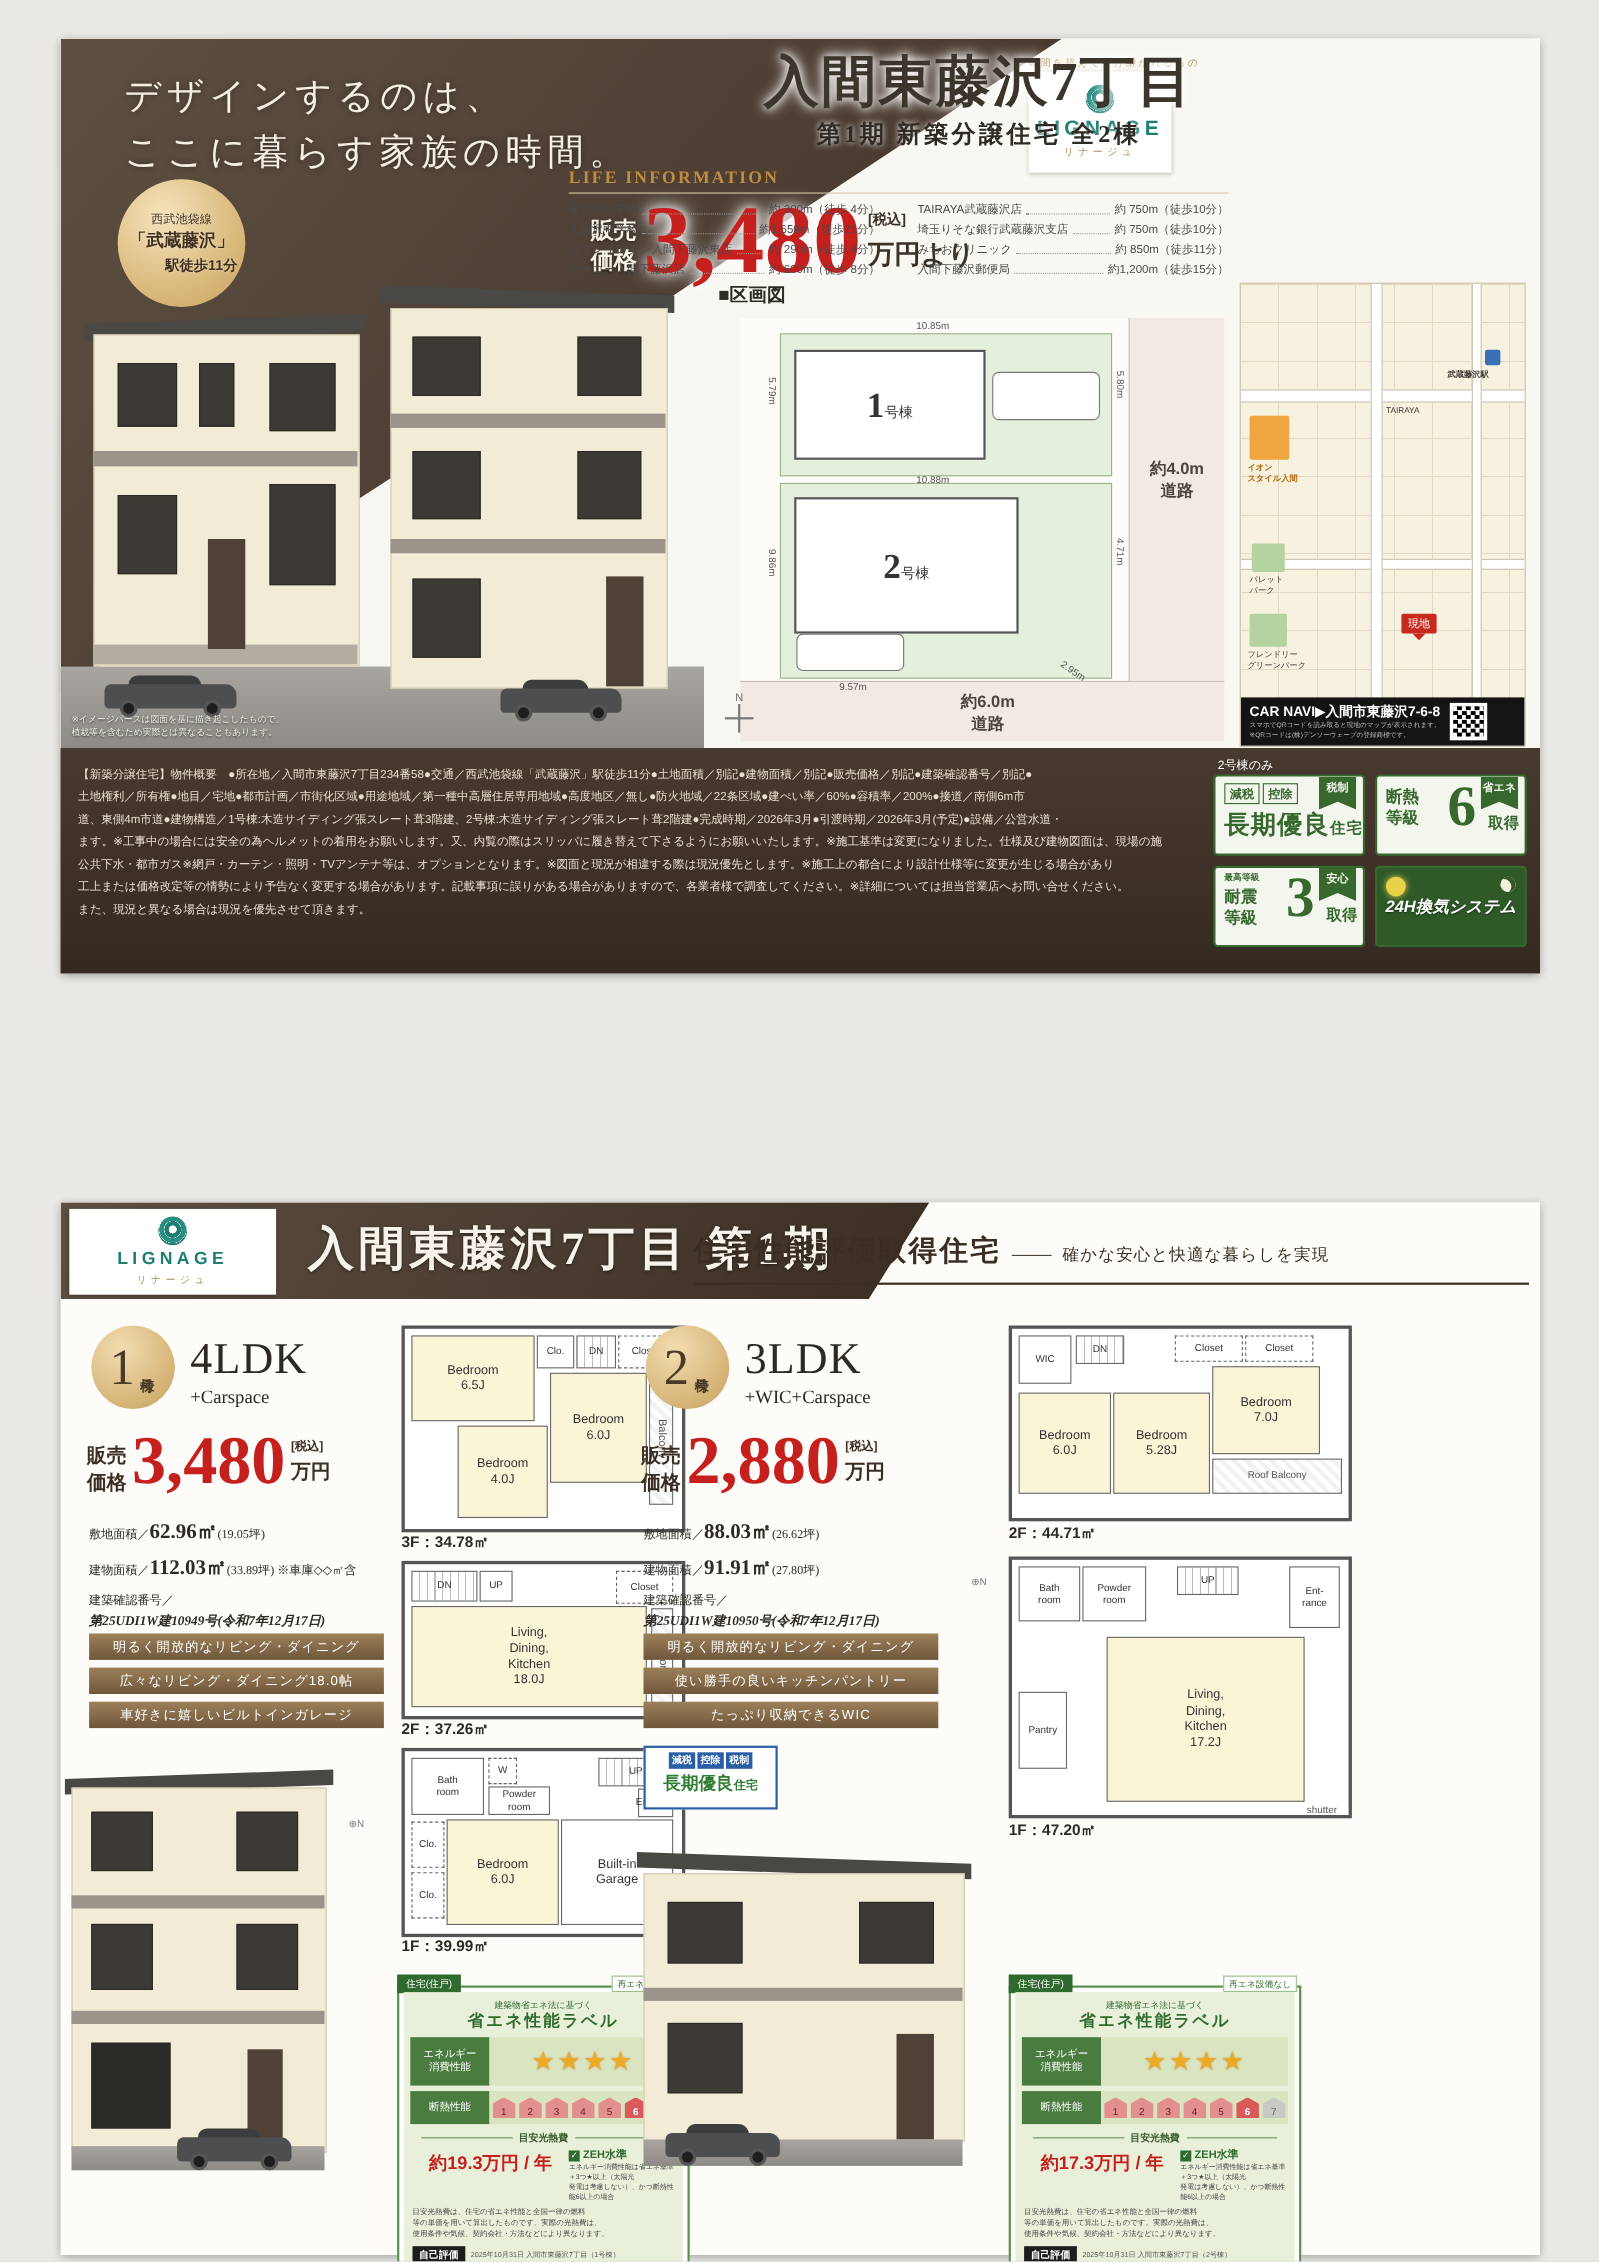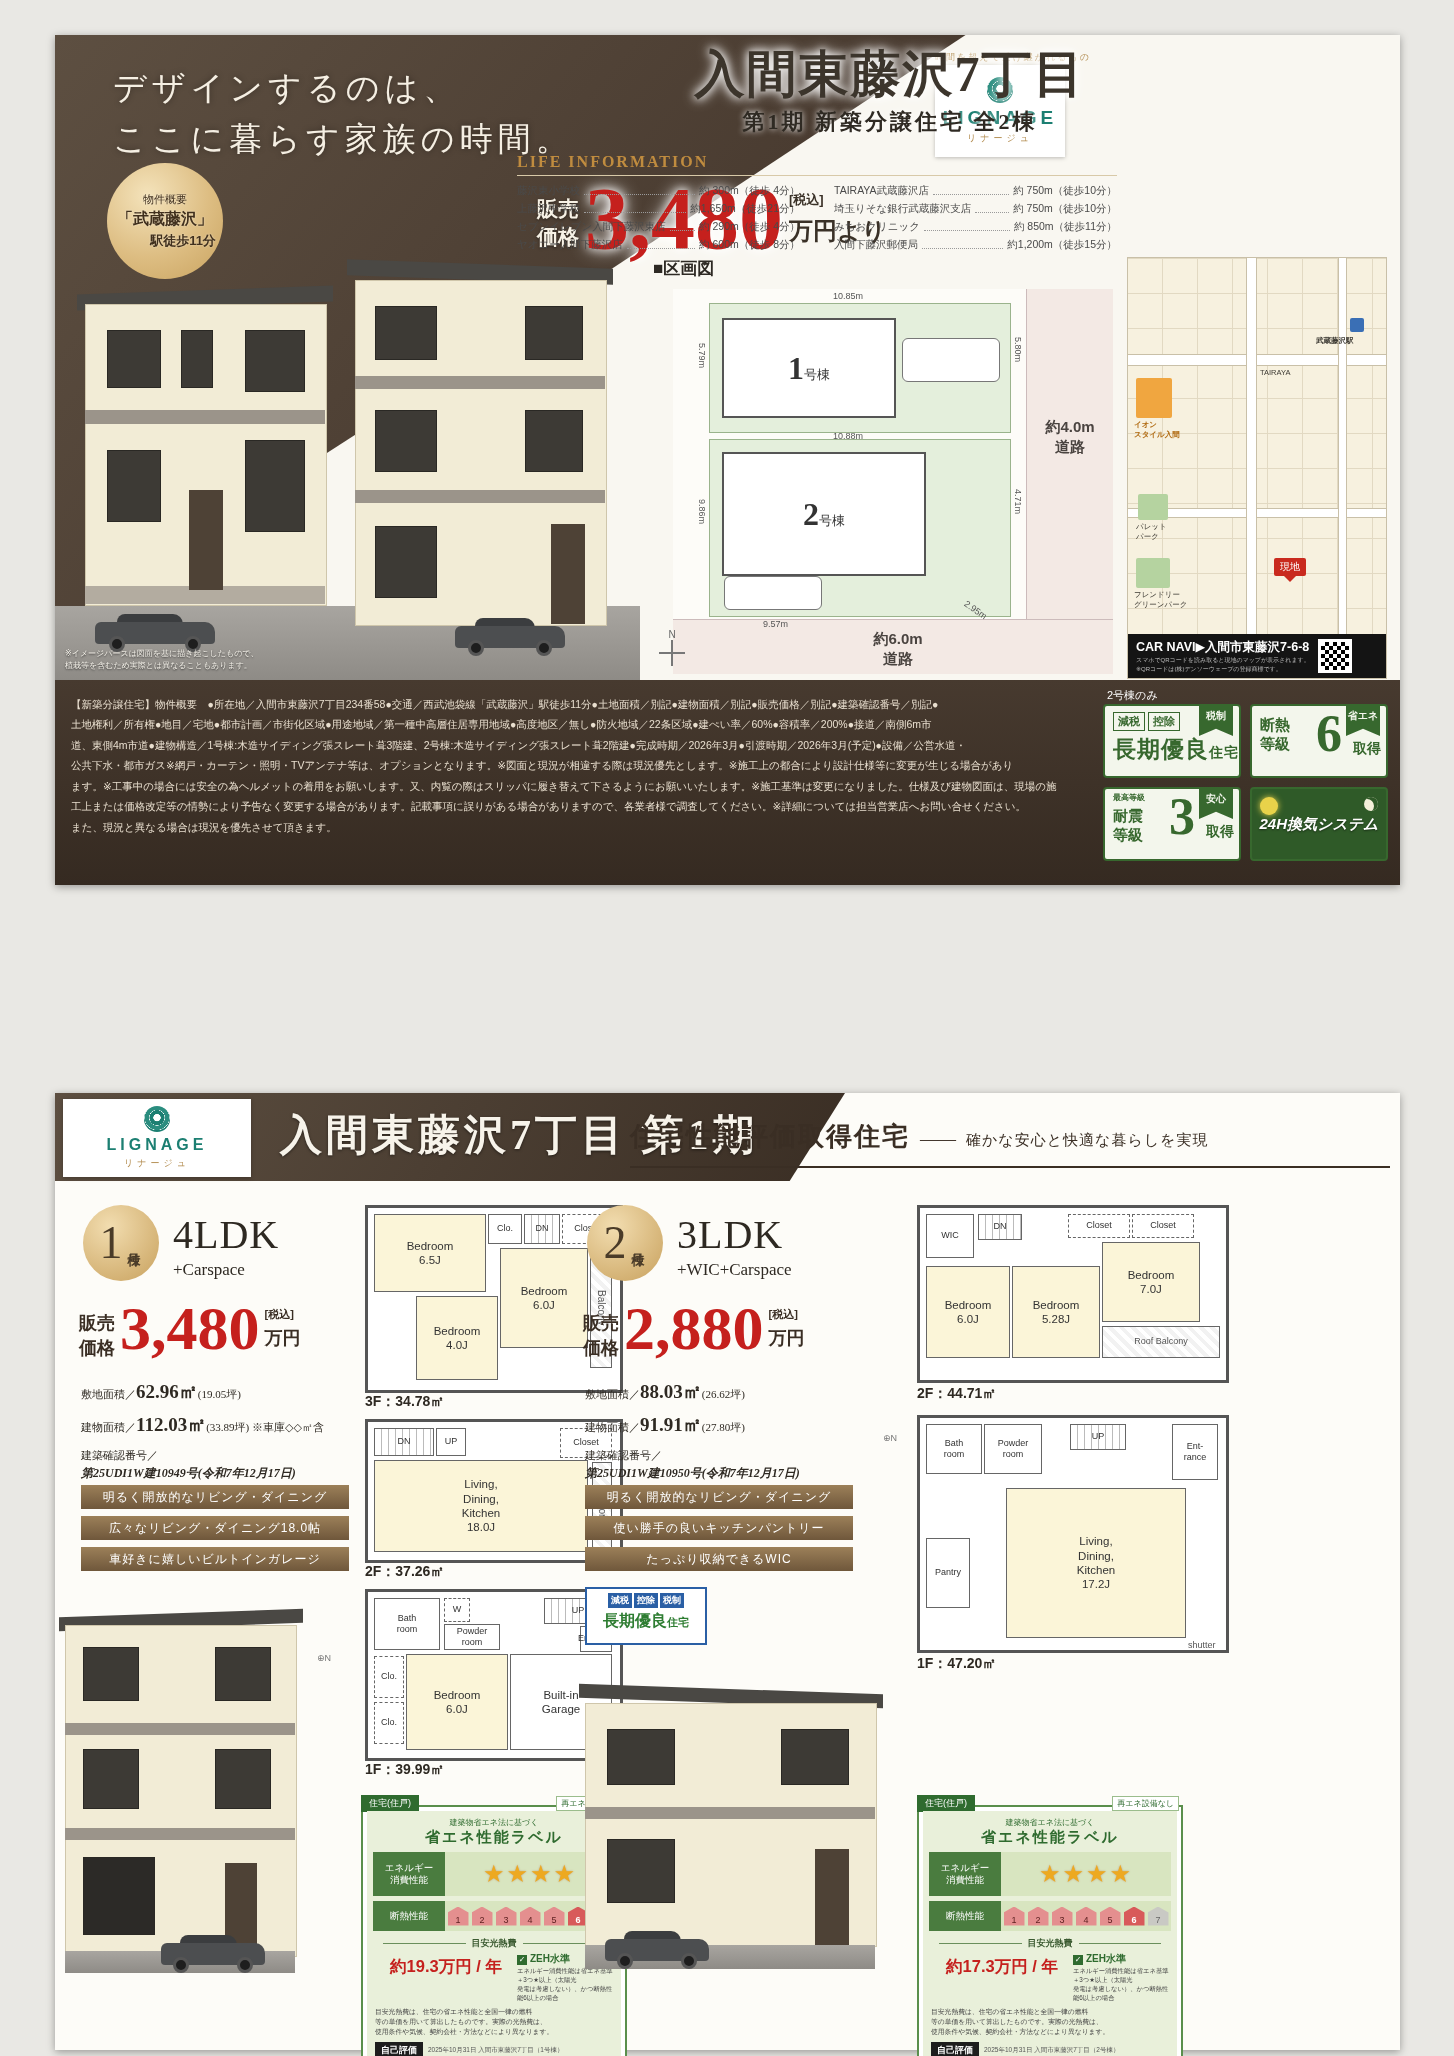--- a/index.html
+++ b/index.html
@@ -190,21 +190,21 @@
       <div id="p1brand" class="brandcard">
         <span class="emblem"></span>
         <span class="brandname">LIGNAGE</span>
         <span class="brandkana">リナージュ</span>
       </div>
 
       <div class="title1 serif">入間東藤沢7丁目</div>
       <div class="subtitle1 serif">第1期  新築分譲住宅  全2棟</div>
 
       <div class="station">
-        <span class="l1">物件概要</span>
+        <span class="l1">西武池袋線</span>
         <span class="l2">「武蔵藤沢」</span>
         <span class="l3">駅徒歩11分</span>
       </div>
 
       <div class="pricebig">
         <span class="plabel pre serif">販売
 価格</span>
         <span class="pnum serif">3,480</span>
         <span class="pright">
           <div class="ptax">[税込]</div>
@@ -373,22 +373,22 @@
             </div>
         </div>
       </div>
     </div>
 
     <div class="legal">
       <div class="legal-text">
         <div>【新築分譲住宅】物件概要　●所在地／入間市東藤沢7丁目234番58●交通／西武池袋線「武蔵藤沢」駅徒歩11分●土地面積／別記●建物面積／別記●販売価格／別記●建築確認番号／別記●</div>
         <div>土地権利／所有権●地目／宅地●都市計画／市街化区域●用途地域／第一種中高層住居専用地域●高度地区／無し●防火地域／22条区域●建ぺい率／60%●容積率／200%●接道／南側6m市</div>
         <div>道、東側4m市道●建物構造／1号棟:木造サイディング張スレート葺3階建、2号棟:木造サイディング張スレート葺2階建●完成時期／2026年3月●引渡時期／2026年3月(予定)●設備／公営水道・</div>
+        <div>ます。※工事中の場合には安全の為ヘルメットの着用をお願いします。又、内覧の際はスリッパに履き替えて下さるようにお願いいたします。※施工基準は変更になりました。仕様及び建物図面は、現場の施</div>
         <div>公共下水・都市ガス※網戸・カーテン・照明・TVアンテナ等は、オプションとなります。※図面と現況が相違する際は現況優先とします。※施工上の都合により設計仕様等に変更が生じる場合があり</div>
-        <div>ます。※工事中の場合には安全の為ヘルメットの着用をお願いします。又、内覧の際はスリッパに履き替えて下さるようにお願いいたします。※施工基準は変更になりました。仕様及び建物図面は、現場の施</div>
         <div>工上または価格改定等の情勢により予告なく変更する場合があります。記載事項に誤りがある場合がありますので、各業者様で調査してください。※詳細については担当営業店へお問い合せください。</div>
         <div>また、現況と異なる場合は現況を優先させて頂きます。</div>
       </div>
       <div class="only2">2号棟のみ</div>
       <div class="badges">
         <div class="badge">
           <div class="boxrow">
               <span>減税</span>
               <span>控除</span>
             </div>

